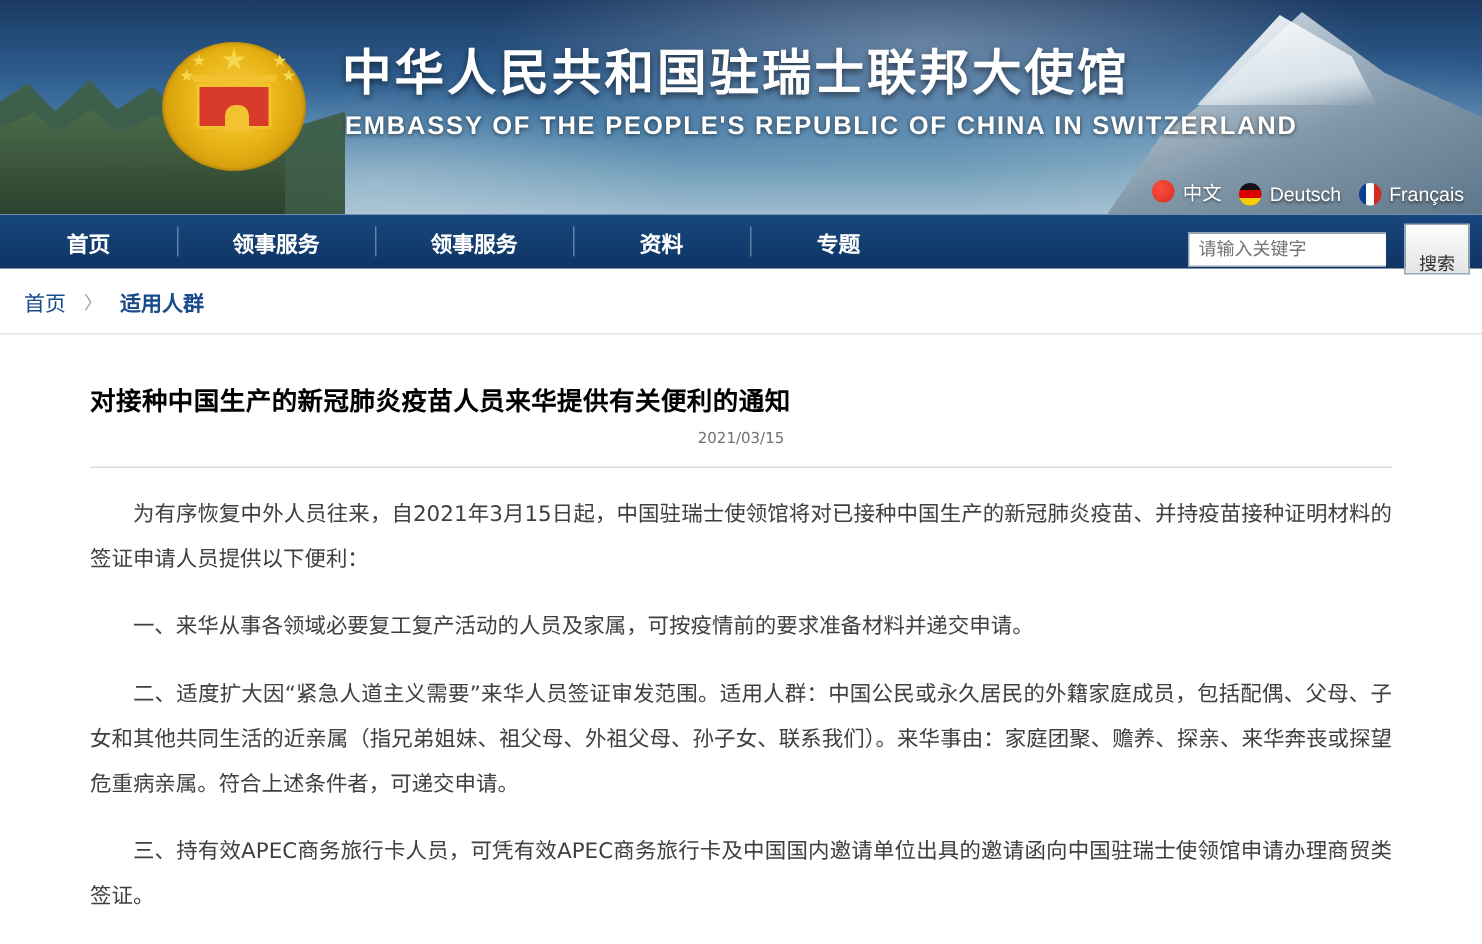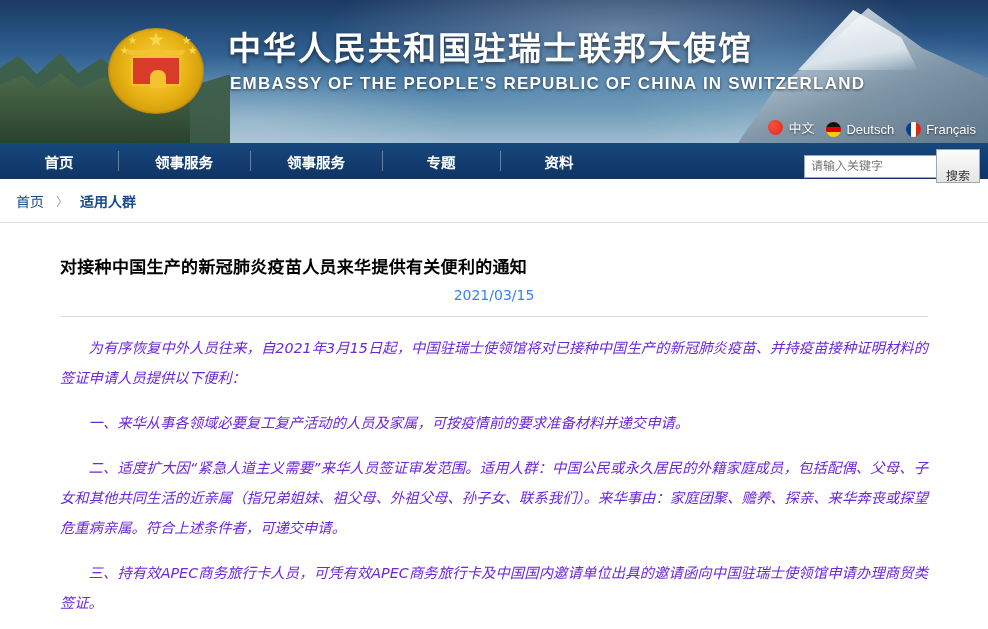--- a/index.html
+++ b/index.html
@@ -148,21 +148,21 @@
     padding: 0 14px;
     cursor: pointer;
     font-family: "DejaVu Sans", "Liberation Sans", sans-serif;
   }
   .nav-item + .nav-item::before {
     content: ""; position: absolute; left: 0; top: 8px; bottom: 8px;
     width: 1px; background: rgba(255,255,255,.35);
   }
   .nav-search {
     position: absolute; right: 8px; top: 6px;
-    display: flex; align-items: center; gap: 0;
+    display: flex; align-items: center; gap: 12px;
   }
   .nav-search input {
     width: 132px; height: 23px;
     border: 1px solid #9aa7b5; border-right: none;
     font-size: 12px; padding: 0 6px;
     color: #8a8a8a; background: #fff;
     font-family: "DejaVu Sans", "Liberation Sans", sans-serif;
   }
   .nav-search button {
     height: 23px; padding: 16px 9px;
@@ -185,31 +185,30 @@
   .crumb .cur { color: #1a4b8c; font-weight: bold; }
 
   
   .article { padding: 16px 60px 0 60px; position: relative; }
   .art-title {
     text-align: left; font-size: 17px; font-weight: bold; color: #000;
     margin-top: 14px; letter-spacing: .3px;
     font-family: "DejaVu Sans", "Liberation Sans", sans-serif;
   }
   .art-date {
-    text-align: center; font-size: 14px; color: #3b82f6;
+    text-align: center; font-size: 10px; color: #737373;
     margin-top: 9px; margin-bottom: 13px;
     font-family: "DejaVu Sans", "Liberation Sans", sans-serif;
   }
   .art-rule { height: 1px; background: #dcdcdc; margin: 0 0 16px 0; }
   .art-body p {
     margin: 0 0 15px 0;
-    font-size: 14.3px; line-height: 30px; color: #6d28d9;
+    font-size: 14.3px; line-height: 30px; color: #404040;
     text-indent: 2em; text-align: justify;
     font-family: "DejaVu Sans", "Liberation Sans", sans-serif;
-    font-style: italic;
   }
 </style>
 </head>
 <body>
 
 <div id="page">
 
   <div class="banner">
     <div class="sky"></div>
     <div class="wall"></div>
@@ -251,24 +250,24 @@
     <div class="nav-item" style="width:118px">
       <span>首页</span>
     </div>
     <div class="nav-item" style="width:132px">
       <span>领事服务</span>
     </div>
     <div class="nav-item" style="width:132px">
       <span>领事服务</span>
     </div>
     <div class="nav-item" style="width:118px">
+      <span>资料</span>
+    </div>
+    <div class="nav-item" style="width:118px">
       <span>专题</span>
-    </div>
-    <div class="nav-item" style="width:118px">
-      <span>资料</span>
     </div>
 
     <div class="nav-search">
       <input type="text" placeholder="请输入关键字" style="">
       <button>搜索</button>
     </div>
   </div>
 
   <div class="crumb">
     <a>首页</a>

